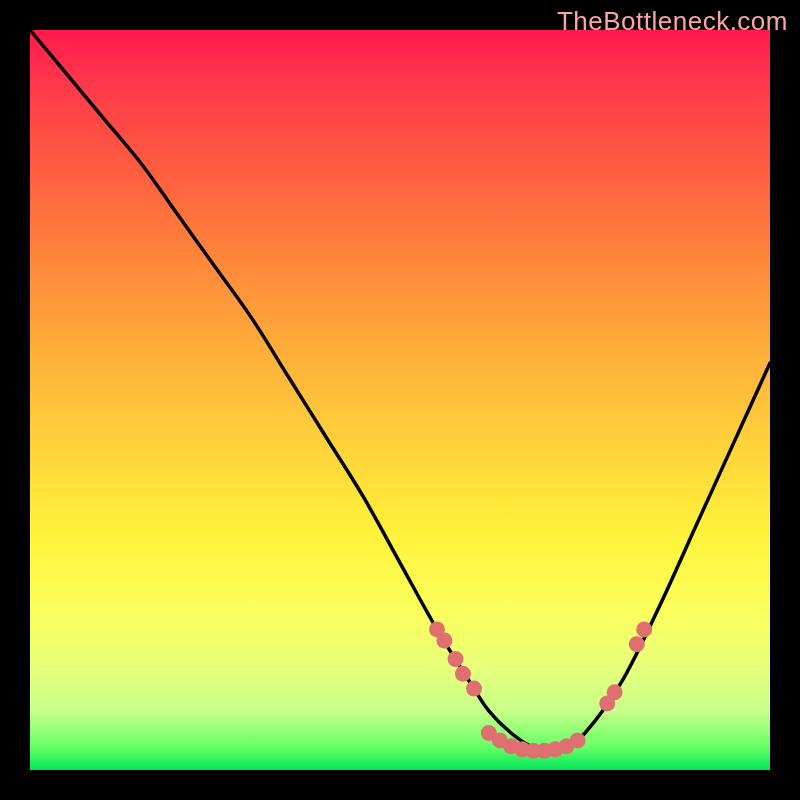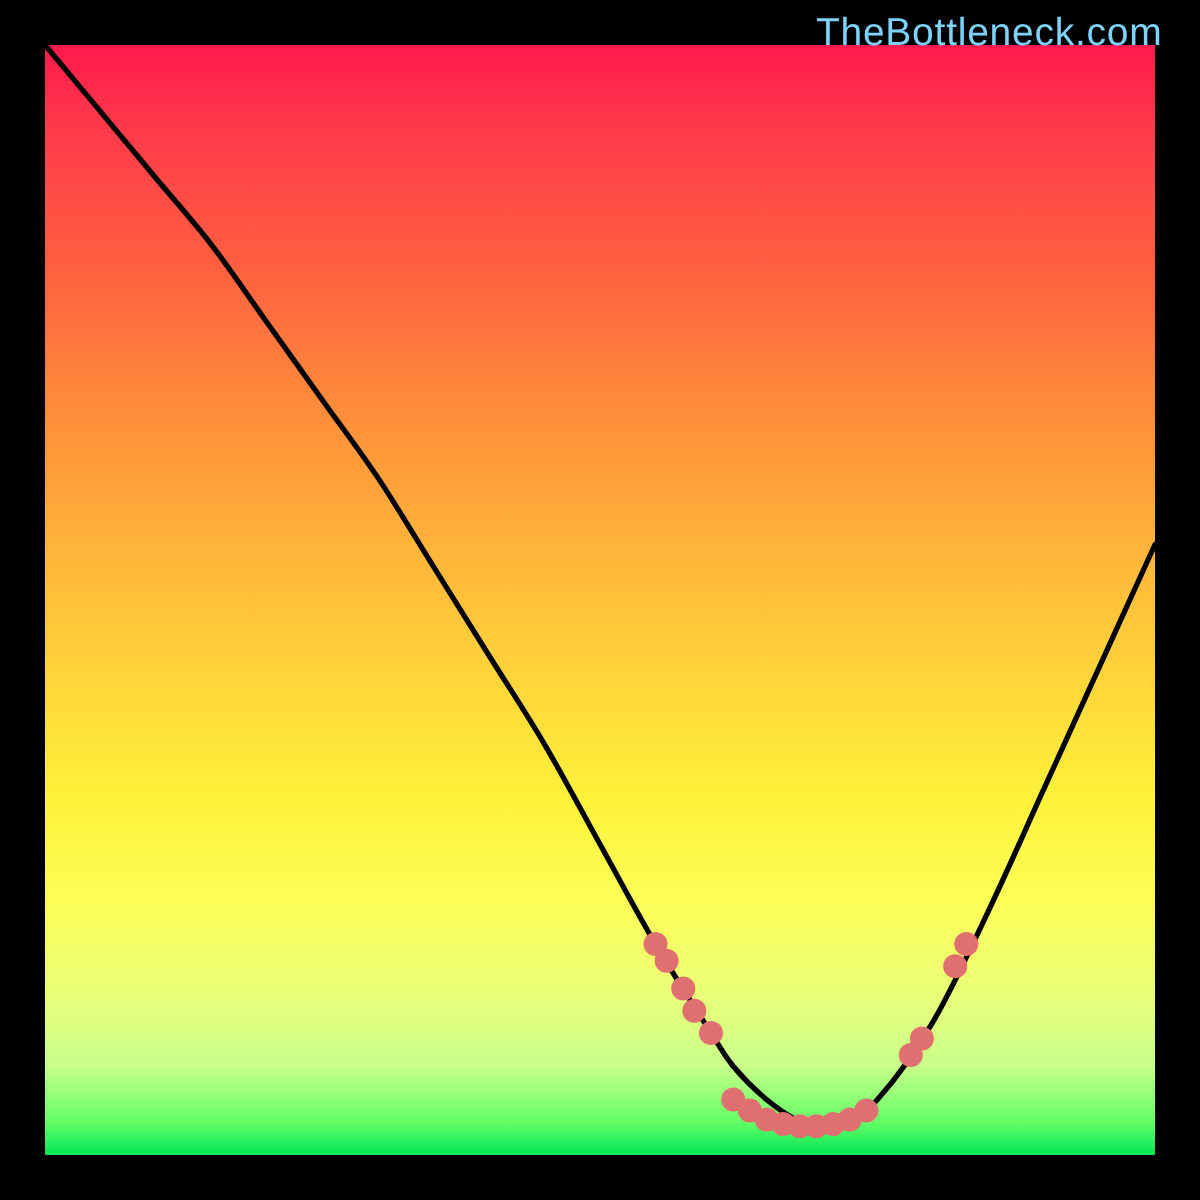--- a/index.html
+++ b/index.html
@@ -27,22 +27,22 @@
       #fff23a 68%,
       #fbff5a 78%,
       #e8ff7a 86%,
       #c8ff8a 92%,
       #66ff66 97%,
       #00e65a 100%);
   }
   .watermark {
     position: absolute;
     top: 6px;
-    right: 25px;
-    color: #7dd3fc;
+    right: 12px;
+    color: #fca5a5;
     font-size: 26px;
     font-weight: 500;
     letter-spacing: 0.5px;
     font-family: Arial, sans-serif;
   }
   svg.curve {
     position: absolute;
     left: 0;
     top: 0;
     width: 740px;

